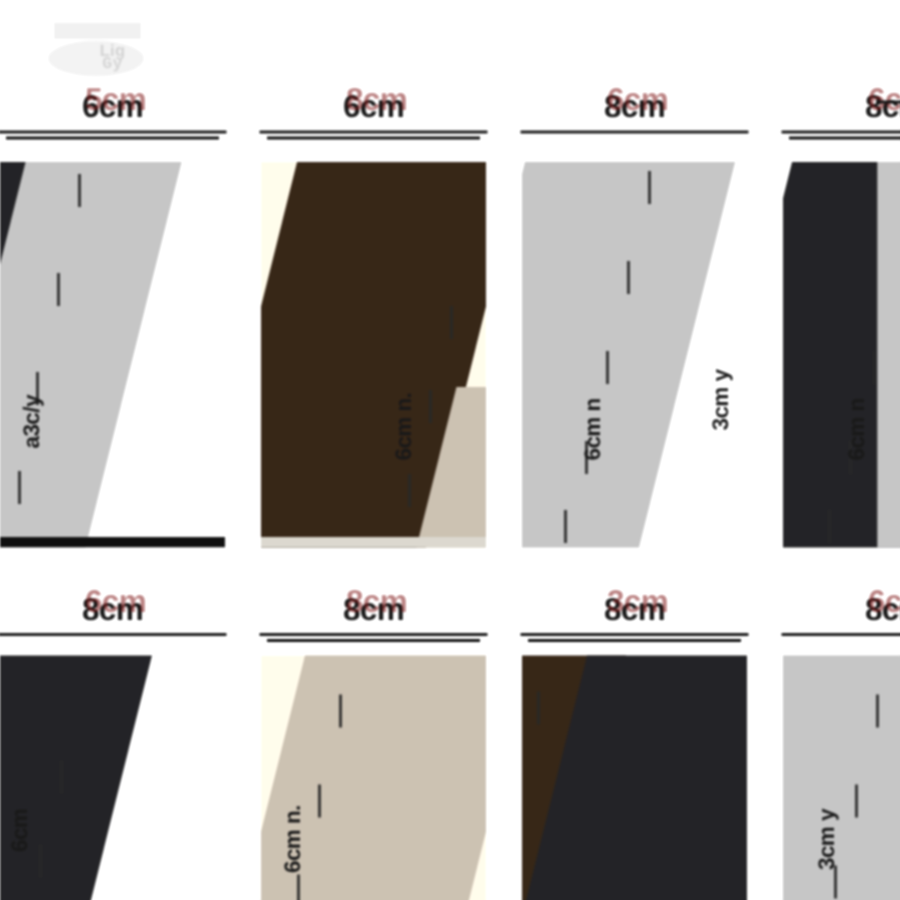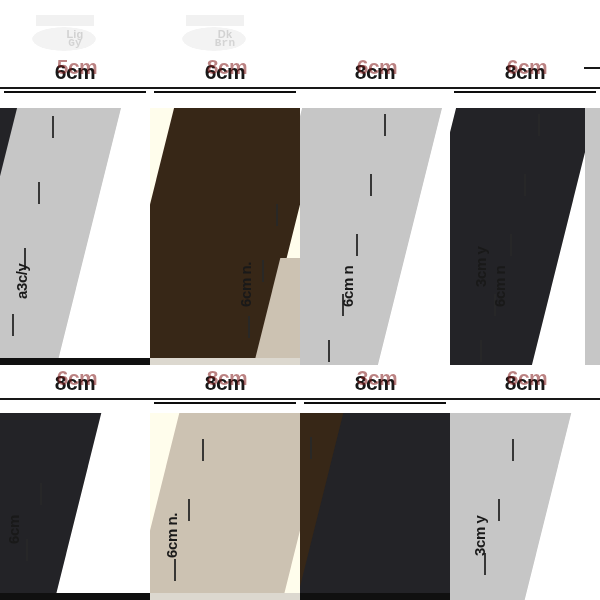--- a/index.html
+++ b/index.html
@@ -17,21 +17,21 @@
     background:#ffffff;
     filter:blur(0.55px) contrast(1.04);
   }
 
   
   .grid{
     position:absolute;inset:0;
     display:grid;
     grid-template-columns:repeat(4,150px);
     grid-template-rows:365px 235px;
-    column-gap:0;row-gap:0;
+    column-gap:0;row-gap:0;gap:24px;
   }
   .card{
     position:relative;
     overflow:visible;
     padding:0;
   }
 
   
   .badge-wrap{
     position:absolute;top:22px;left:0;right:0;
@@ -151,26 +151,20 @@
             <i style="left:38px;top:74px"></i>
           <i style="left:24px;top:140px"></i>
             <i style="left:12px;top:206px"></i>
         </div>
         <div class="vtext" style="left:30px;bottom:66px">a3c/y</div>
         <div class="baseline"></div>
       </div>
     </div>
 
     <div class="card">
-      <div class="badge-wrap">
-        <div class="badge ghost">
-          <span class="b1">Dk</span>
-          <span class="b2">Brn</span>
-        </div>
-      </div>
       <div class="size-wrap">
         <div class="size-txt">6cm
           <span class="echo">8cm</span>
         </div>
         <div class="rule r1"></div>
         <div class="rule r2"></div>
       </div>
       <div class="body">
         <div class="plate" style="background:#fdf8e8"></div>
         <div class="slab" style="background:#3a2a1b;left:-8px;width:150px"></div>

